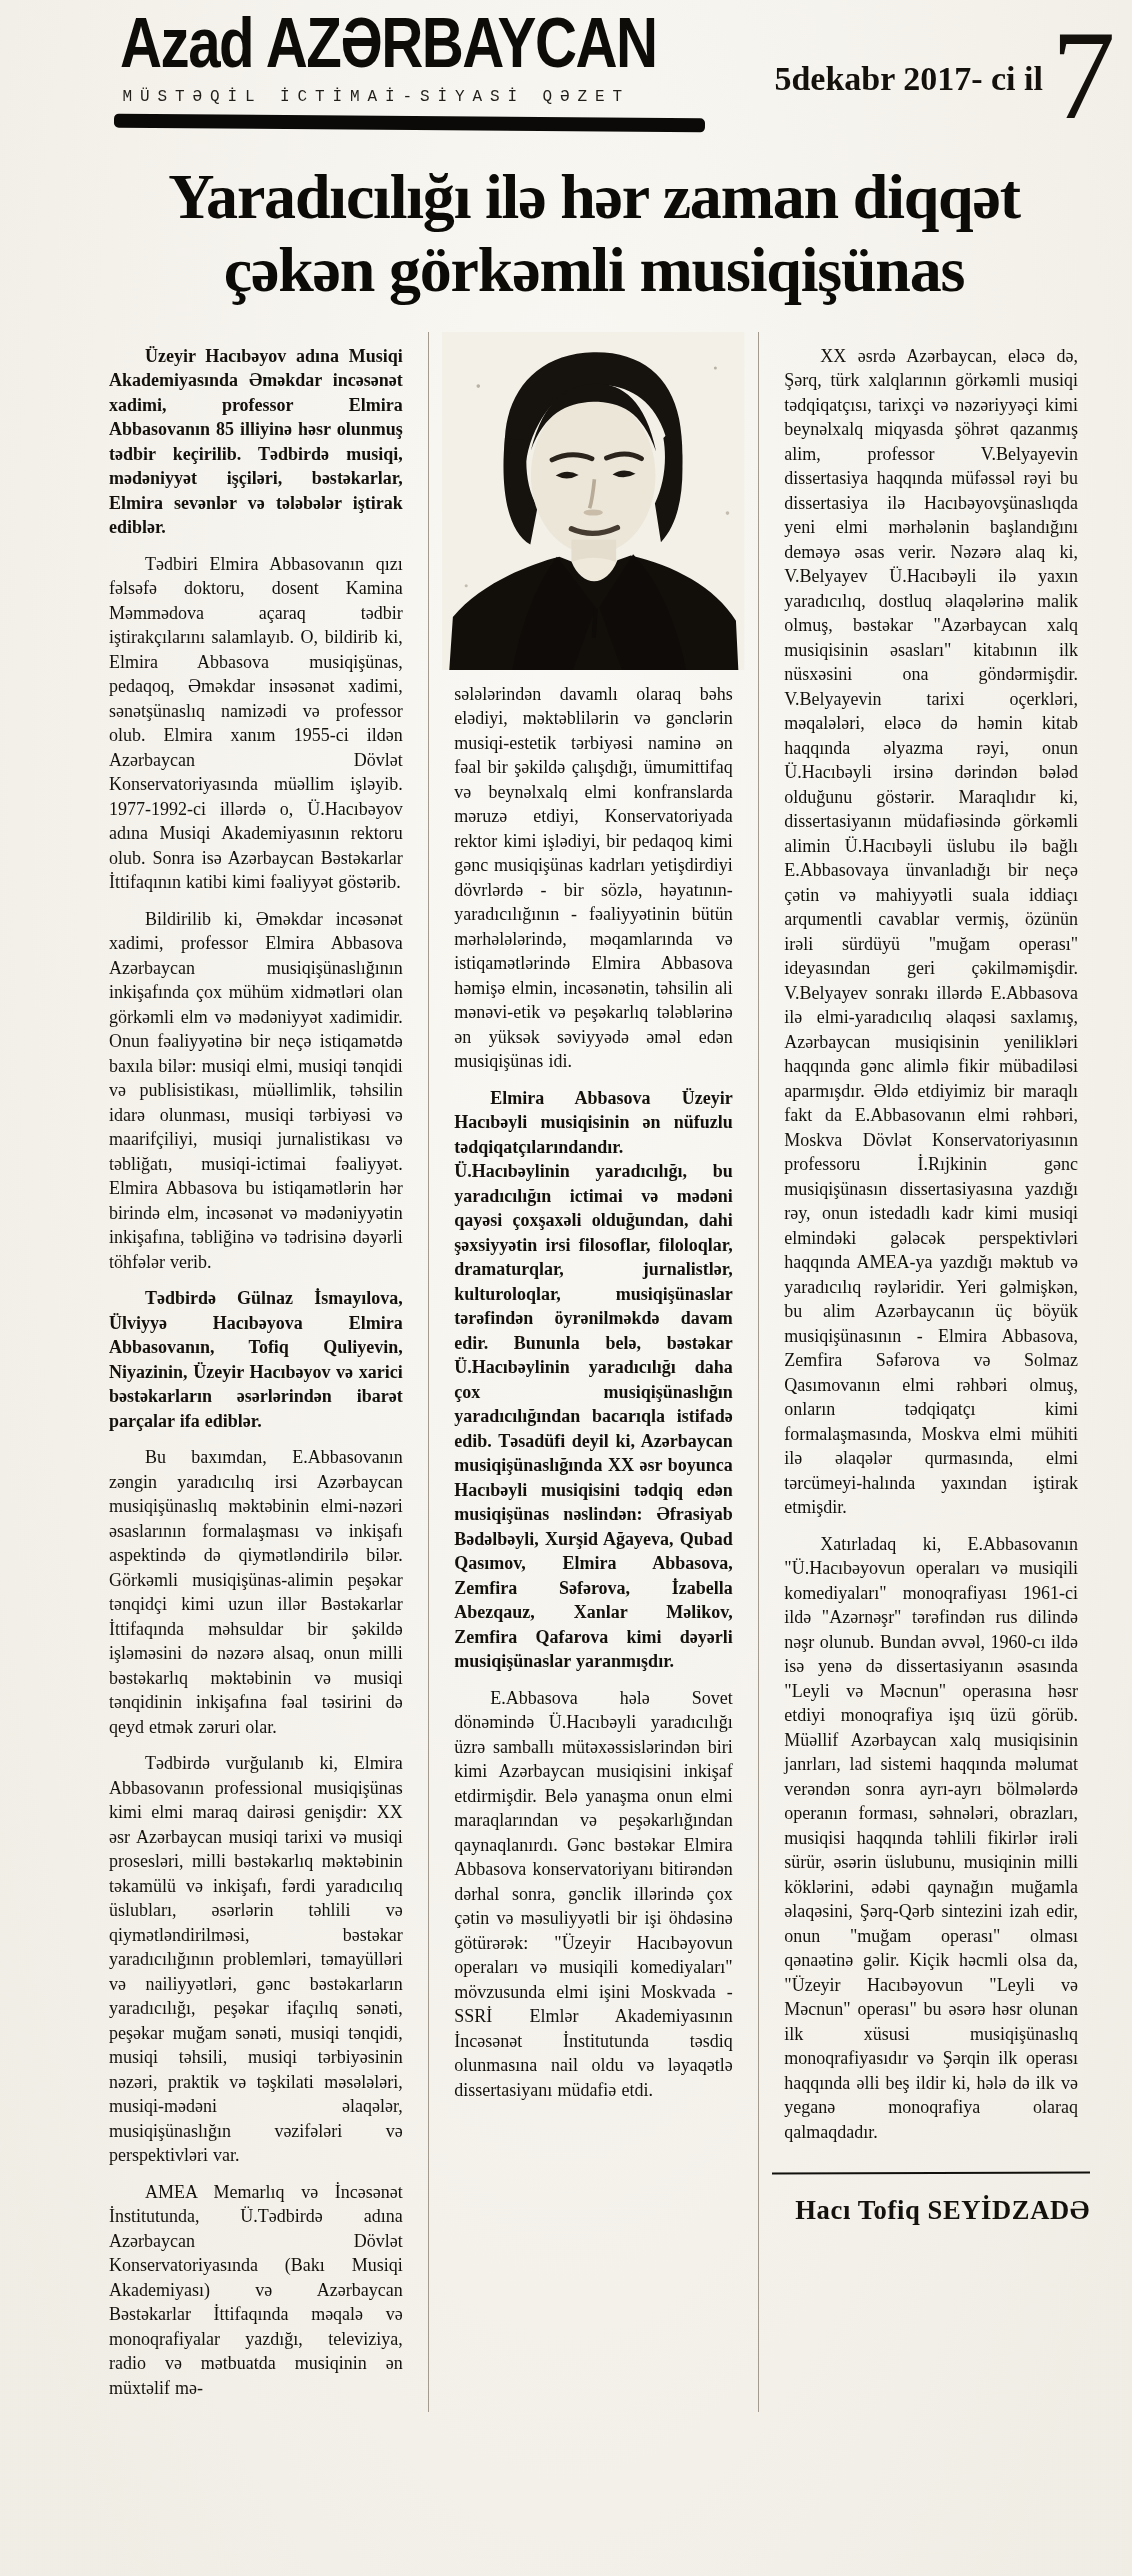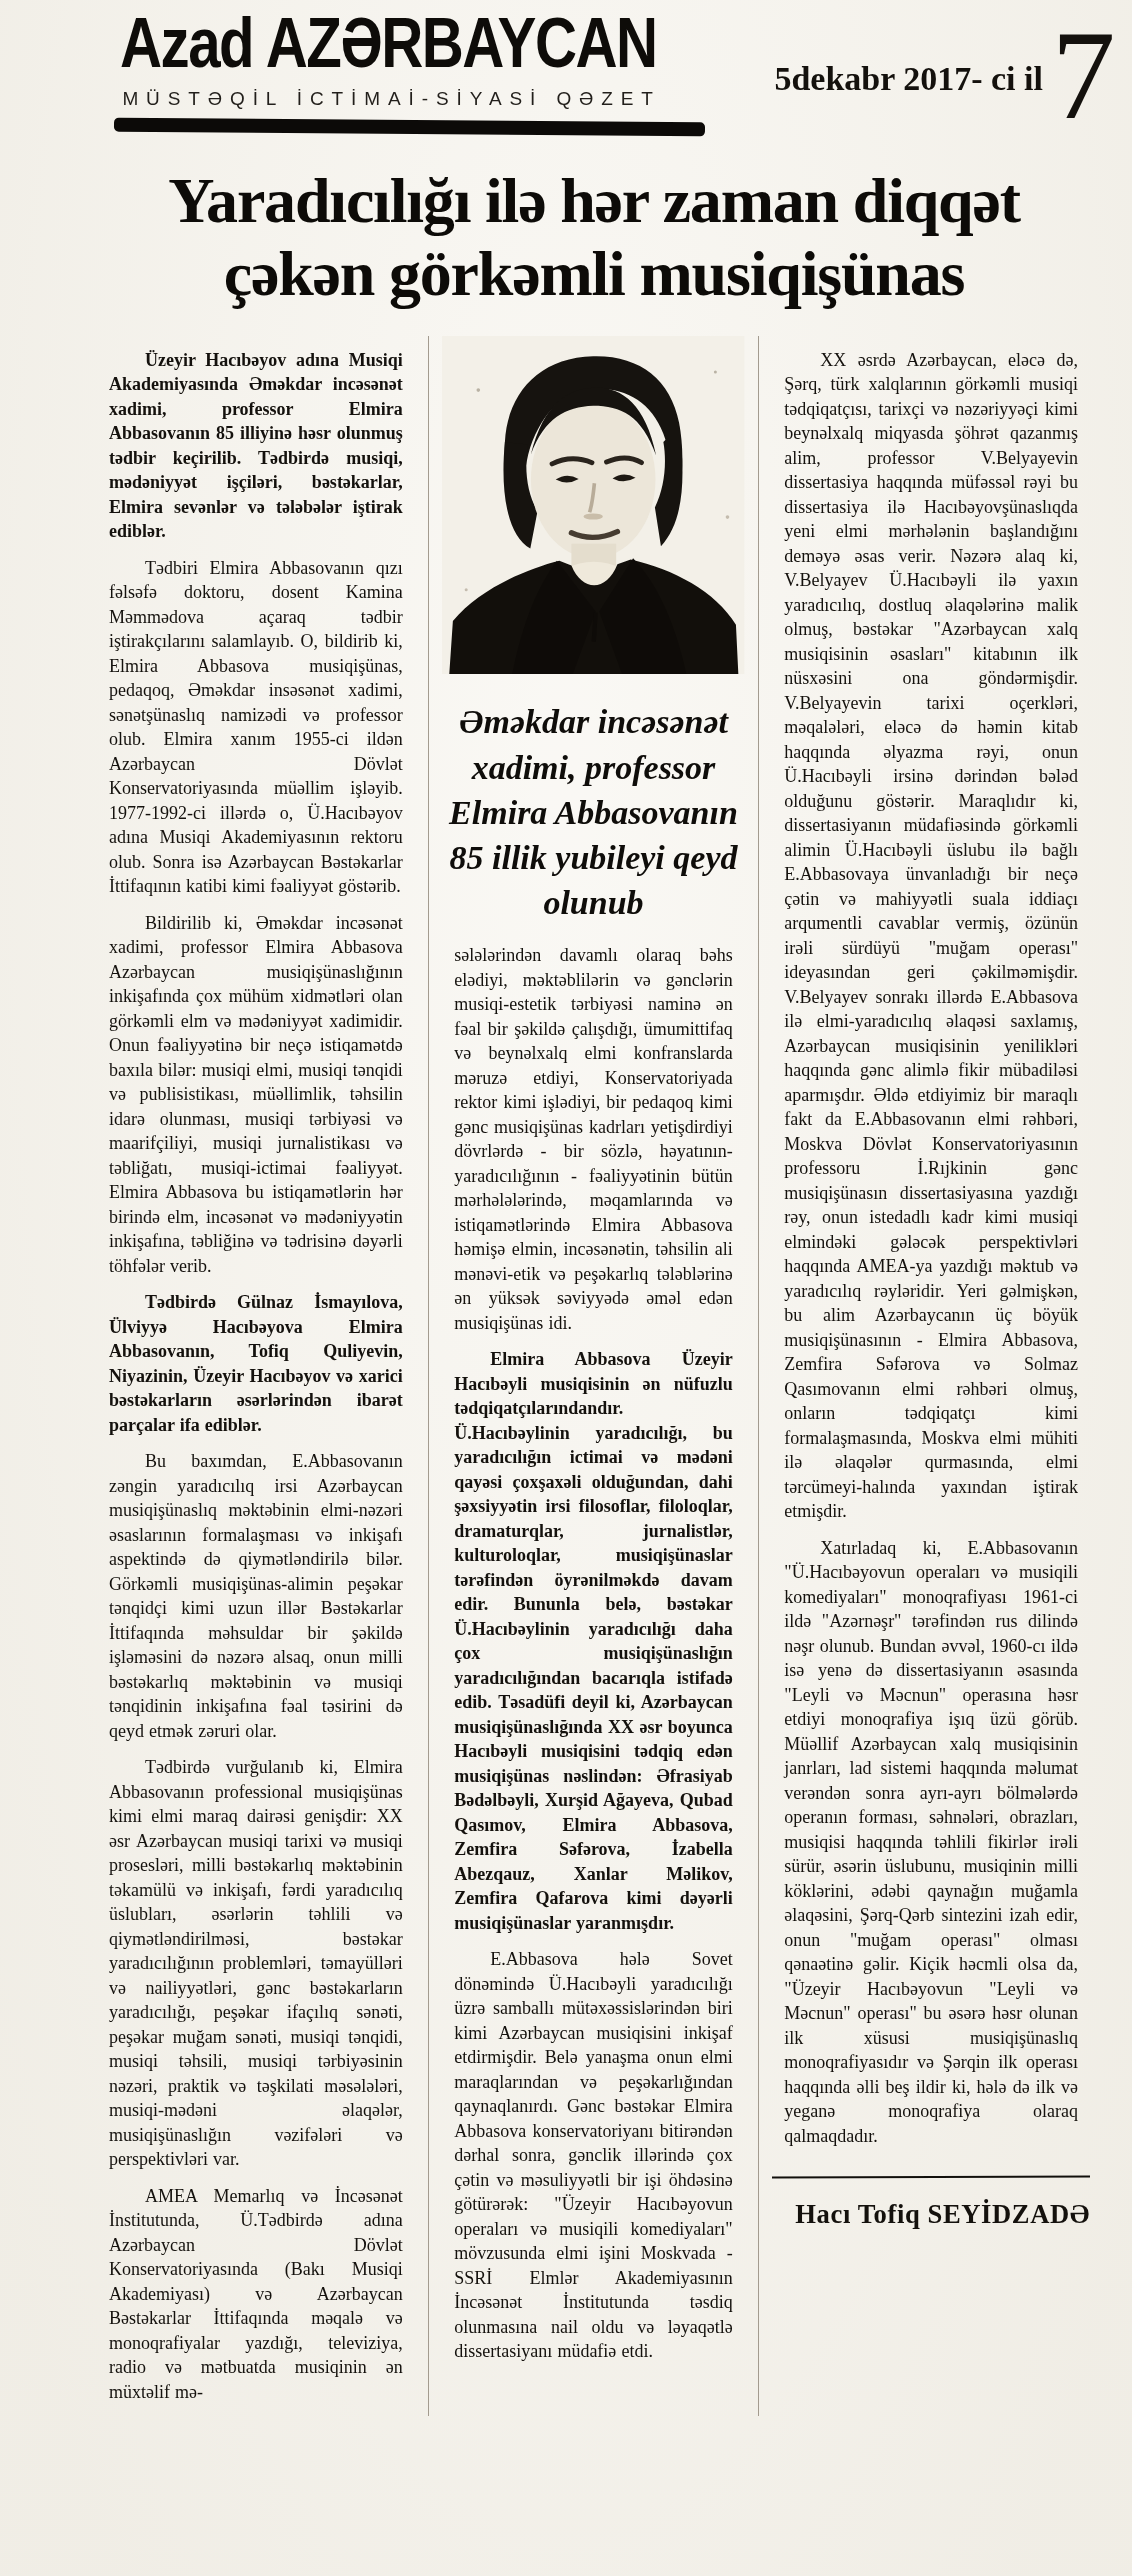--- a/index.html
+++ b/index.html
@@ -30,22 +30,22 @@
     font-size: 71px;
     line-height: 1.02;
     letter-spacing: -1.8px;
     transform: scaleX(0.82);
     transform-origin: left center;
     white-space: nowrap;
     margin-left: 23px;
     color: #0e0c09;
   }
   .mast-subtitle {
-    font-family: Liberation Sans, sans-serif;
-    font-size: 19px;
+    font-family: Liberation Mono, monospace;
+    font-size: 16px;
     letter-spacing: 7.9px;
     margin: 8.5px 0 0 25.4px;
     color: #221f1b;
     white-space: nowrap;
   }
   .mast-bar {
     height: 14px;
     width: 591px;
     background: #0c0a08;
     margin: 9.7px 0 0 17px;
@@ -196,21 +196,20 @@
           <rect x="214" y="344" width="74" height="58" fill="#e4ddcd"></rect>
           <ellipse cx="251" cy="408" rx="62" ry="34" fill="#efe9db"></ellipse>
 
           <path d="M12 560 L18 472 C60 420 138 386 194 372 L214 380 C232 424 272 424 290 378 L312 370 C382 386 452 422 486 478 L490 560 Z" fill="#120f0b"></path>
           <path d="M190 372 L254 456 L216 560 L116 560 C134 470 160 412 190 372 Z" fill="#0e0b08"></path>
           <path d="M316 368 L260 456 L298 560 L404 560 C384 468 352 406 316 368 Z" fill="#0e0b08"></path>
           <path d="M254 458 L251 506" stroke="#0e0b08" stroke-width="7"></path>
         </svg>
       </figure>
 
-      <div class="pullquote">Əməkdar incəsənət xadimi, professor Elmira Abbasovanın 85 illik yubileyi qeyd olunub</div>
 
       <p class="para noindent">sələlərindən davamlı olaraq bəhs elədiyi, məktəblilərin və gənclərin musiqi-estetik tərbiyəsi naminə ən fəal bir şəkildə çalışdığı, ümumittifaq və beynəlxalq elmi konfranslarda məruzə etdiyi, Konservatoriyada rektor kimi işlədiyi, bir pedaqoq kimi gənc musiqişünas kadrları yetişdirdiyi dövrlərdə - bir sözlə, həyatının-yaradıcılığının - fəaliyyətinin bütün mərhələlərində, məqamlarında və istiqamətlərində Elmira Abbasova həmişə elmin, incəsənətin, təhsilin ali mənəvi-etik və peşəkarlıq tələblərinə ən yüksək səviyyədə əməl edən musiqişünas idi.</p>
       <p class="para bold indent">Elmira Abbasova Üzeyir Hacıbəyli musiqisinin ən nüfuzlu tədqiqatçılarındandır. Ü.Hacıbəylinin yaradıcılığı, bu yaradıcılığın ictimai və mədəni qayəsi çoxşaxəli olduğundan, dahi şəxsiyyətin irsi filosoflar, filoloqlar, dramaturqlar, jurnalistlər, kulturoloqlar, musiqişünaslar tərəfindən öyrənilməkdə davam edir. Bununla belə, bəstəkar Ü.Hacıbəylinin yaradıcılığı daha çox musiqişünaslığın yaradıcılığından bacarıqla istifadə edib. Təsadüfi deyil ki, Azərbaycan musiqişünaslığında XX əsr boyunca Hacıbəyli musiqisini tədqiq edən musiqişünas nəslindən: Əfrasiyab Bədəlbəyli, Xurşid Ağayeva, Qubad Qasımov, Elmira Abbasova, Zemfira Səfərova, İzabella Abezqauz, Xanlar Məlikov, Zemfira Qafarova kimi dəyərli musiqişünaslar yaranmışdır.</p>
       <p class="para indent">E.Abbasova hələ Sovet dönəmində Ü.Hacıbəyli yaradıcılığı üzrə samballı mütəxəssislərindən biri kimi Azərbaycan musiqisini inkişaf etdirmişdir. Belə yanaşma onun elmi maraqlarından və peşəkarlığından qaynaqlanırdı. Gənc bəstəkar Elmira Abbasova konservatoriyanı bitirəndən dərhal sonra, gənclik illərində çox çətin və məsuliyyətli bir işi öhdəsinə götürərək: "Üzeyir Hacıbəyovun operaları və musiqili komediyaları" mövzusunda elmi işini Moskvada - SSRİ Elmlər Akademiyasının İncəsənət İnstitutunda təsdiq olunmasına nail oldu və ləyaqətlə dissertasiyanı müdafiə etdi.</p>
     </section>
 
     <section class="col col3">
       <p class="para indent">XX əsrdə Azərbaycan, eləcə də, Şərq, türk xalqlarının görkəmli musiqi tədqiqatçısı, tarixçi və nəzəriyyəçi kimi beynəlxalq miqyasda şöhrət qazanmış alim, professor V.Belyayevin dissertasiya haqqında müfəssəl rəyi bu dissertasiya ilə Hacıbəyovşünaslıqda yeni elmi mərhələnin başlandığını deməyə əsas verir. Nəzərə alaq ki, V.Belyayev Ü.Hacıbəyli ilə yaxın yaradıcılıq, dostluq əlaqələrinə malik olmuş, bəstəkar "Azərbaycan xalq musiqisinin əsasları" kitabının ilk nüsxəsini ona göndərmişdir. V.Belyayevin tarixi oçerkləri, məqalələri, eləcə də həmin kitab haqqında əlyazma rəyi, onun Ü.Hacıbəyli irsinə dərindən bələd olduğunu göstərir. Maraqlıdır ki, dissertasiyanın müdafiəsində görkəmli alimin Ü.Hacıbəyli üslubu ilə bağlı E.Abbasovaya ünvanladığı bir neçə çətin və mahiyyətli suala iddiaçı arqumentli cavablar vermiş, özünün irəli sürdüyü "muğam operası" ideyasından geri çəkilməmişdir. V.Belyayev sonrakı illərdə E.Abbasova ilə elmi-yaradıcılıq əlaqəsi saxlamış, Azərbaycan musiqisinin yenilikləri haqqında gənc alimlə fikir mübadiləsi aparmışdır. Əldə etdiyimiz bir maraqlı fakt da E.Abbasovanın elmi rəhbəri, Moskva Dövlət Konservatoriyasının professoru İ.Rıjkinin gənc musiqişünasın dissertasiyasına yazdığı rəy, onun istedadlı kadr kimi musiqi elmindəki gələcək perspektivləri haqqında AMEA-ya yazdığı məktub və yaradıcılıq rəyləridir. Yeri gəlmişkən, bu alim Azərbaycanın üç böyük musiqişünasının - Elmira Abbasova, Zemfira Səfərova və Solmaz Qasımovanın elmi rəhbəri olmuş, onların tədqiqatçı kimi formalaşmasında, Moskva elmi mühiti ilə əlaqələr qurmasında, elmi tərcümeyi-halında yaxından iştirak etmişdir.</p>
       <p class="para indent">Xatırladaq ki, E.Abbasovanın "Ü.Hacıbəyovun operaları və musiqili komediyaları" monoqrafiyası 1961-ci ildə "Azərnəşr" tərəfindən rus dilində nəşr olunub. Bundan əvvəl, 1960-cı ildə isə yenə də dissertasiyanın əsasında "Leyli və Məcnun" operasına həsr etdiyi monoqrafiya işıq üzü görüb. Müəllif Azərbaycan xalq musiqisinin janrları, lad sistemi haqqında məlumat verəndən sonra ayrı-ayrı bölmələrdə operanın forması, səhnələri, obrazları, musiqisi haqqında təhlili fikirlər irəli sürür, əsərin üslubunu, musiqinin milli köklərini, ədəbi qaynağın muğamla əlaqəsini, Şərq-Qərb sintezini izah edir, onun "muğam operası" olması qənaətinə gəlir. Kiçik həcmli olsa da, "Üzeyir Hacıbəyovun "Leyli və Məcnun" operası" bu əsərə həsr olunan ilk xüsusi musiqişünaslıq monoqrafiyasıdır və Şərqin ilk operası haqqında əlli beş ildir ki, hələ də ilk və yeganə monoqrafiya olaraq qalmaqdadır.</p>
       <div class="byline-rule"></div>

